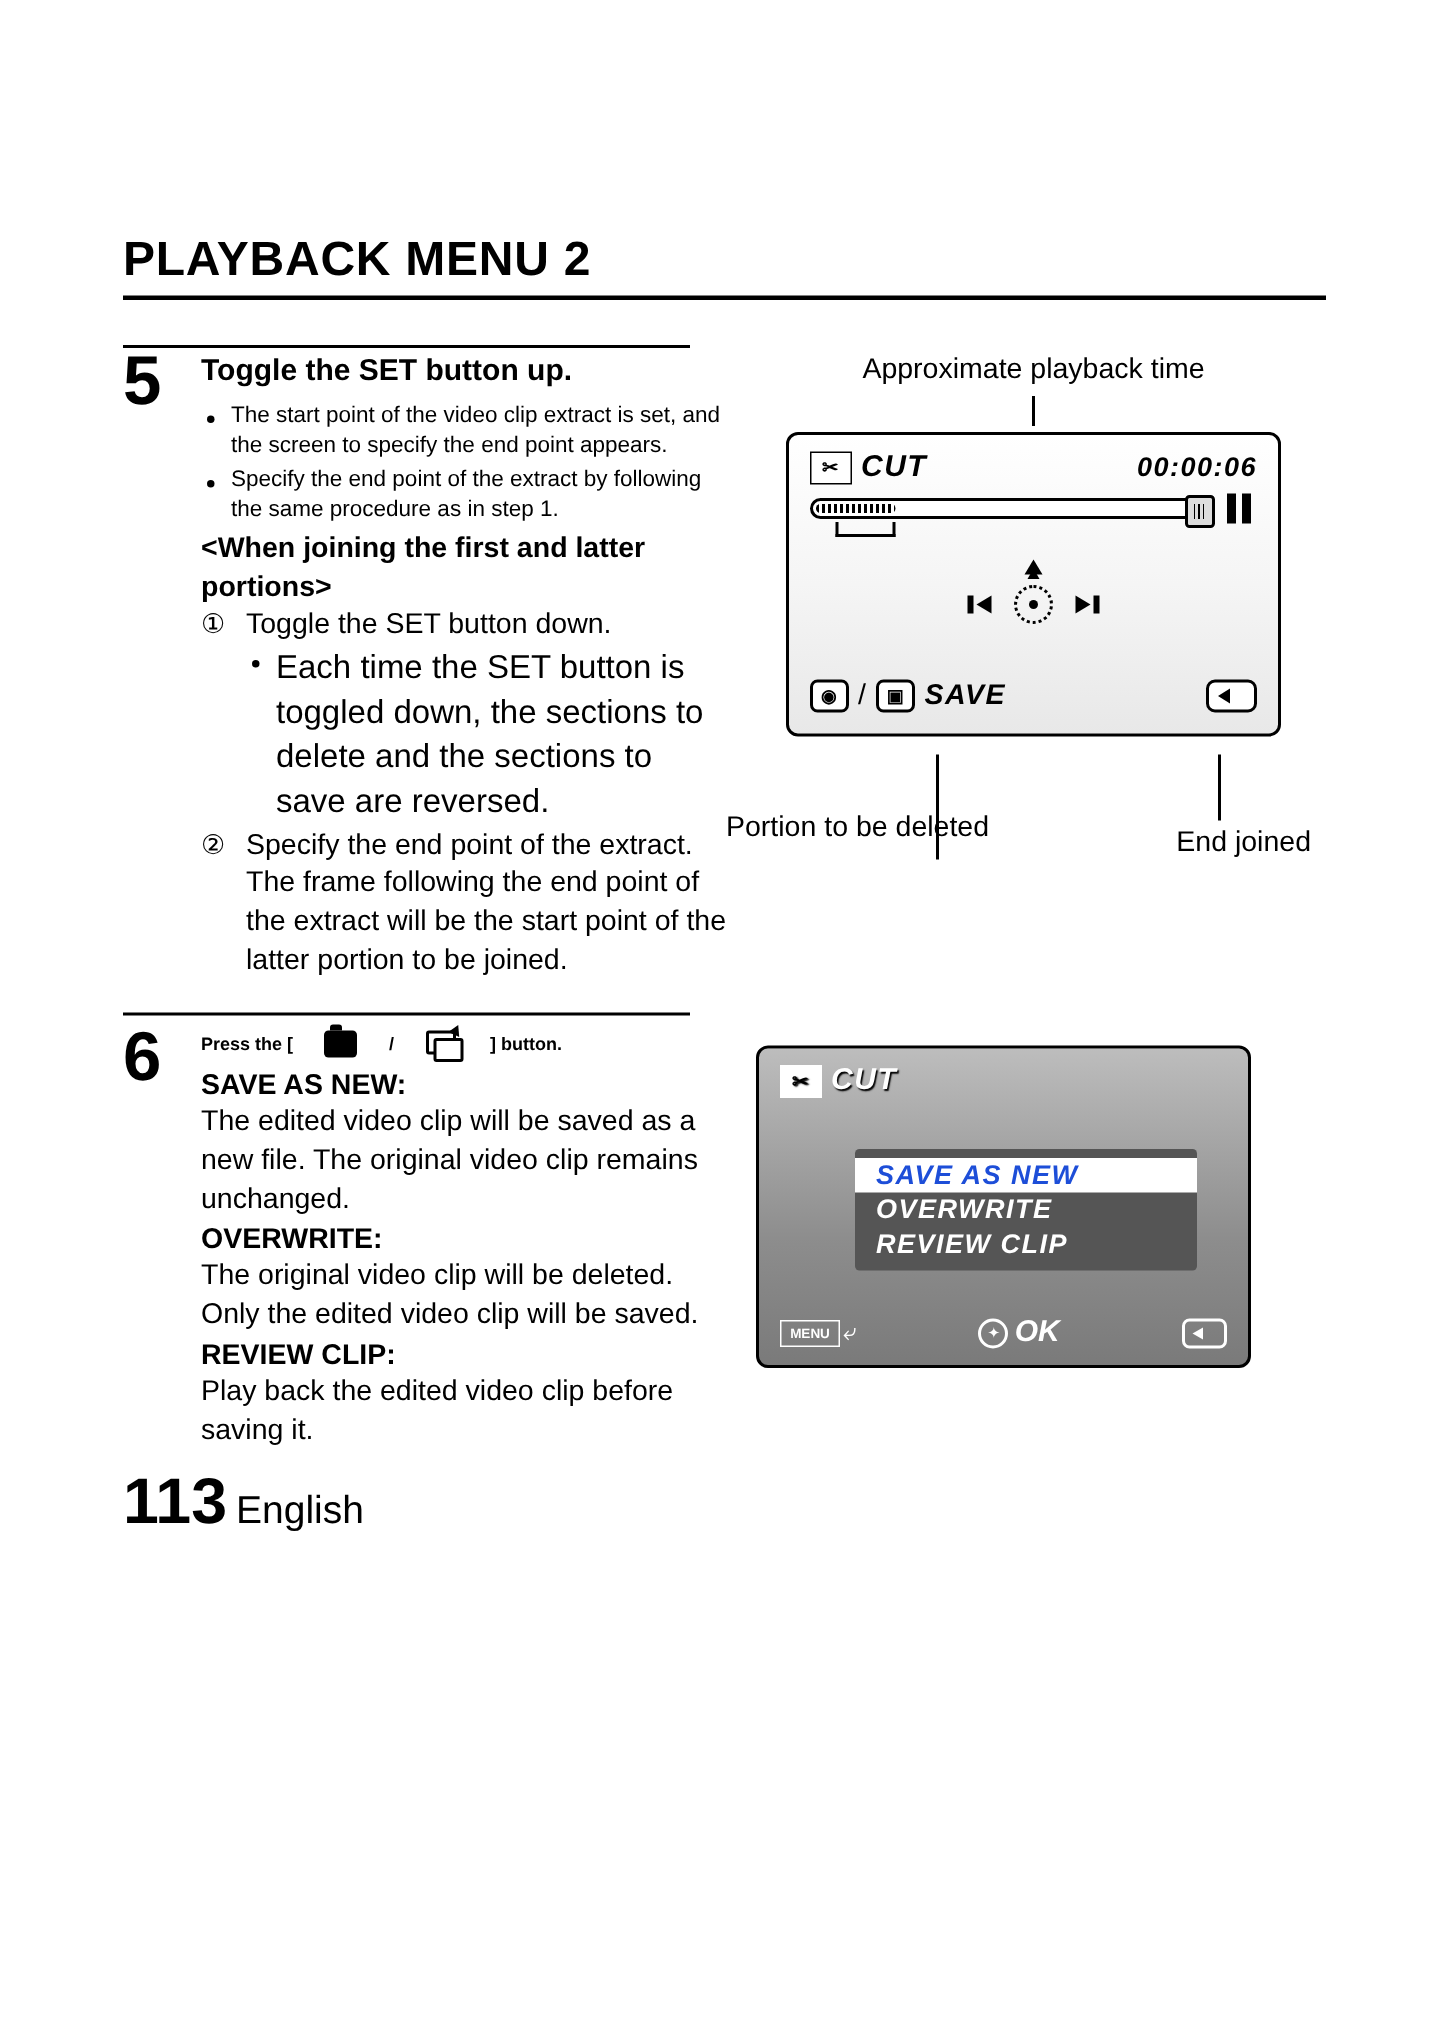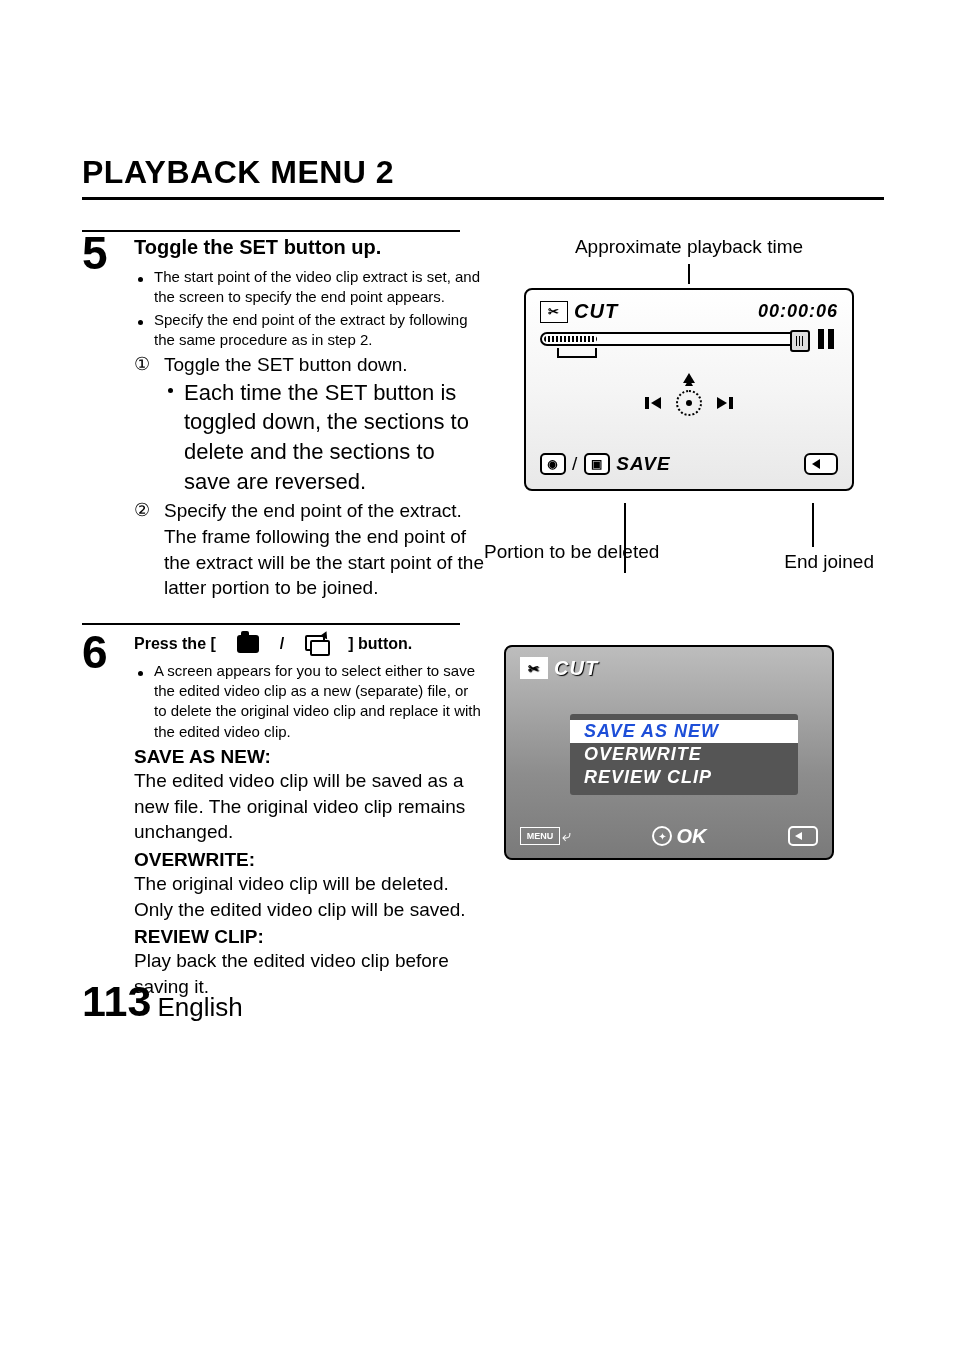--- a/index.html
+++ b/index.html
@@ -376,21 +376,21 @@
   .option-label {
     font-size: 19px;
     font-weight: bold;
     margin-top: 4px;
   }
   .option-desc {
     font-size: 19px;
     line-height: 1.35;
   }
   .press-title {
-    font-size: 16px;
+    font-size: 12px;
     font-weight: bold;
     display: flex;
     align-items: center;
     gap: 21px;
     margin-bottom: 8px;
   }
   .icon-cam {
     width: 22px; height: 18px;
     background: #000;
     border-radius: 3px;
@@ -540,22 +540,23 @@
 
   <hr class="hr-thin">
   <div class="step">
     <div class="step-num">5</div>
     <div class="step-body">
       <div class="step-head-row">
         <div class="step-text-col">
           <div class="step-title">Toggle the SET button up.</div>
           <ul class="bullet-list">
             <li>The start point of the video clip extract is set, and the screen to specify the end point appears.</li>
-            <li>Specify the end point of the extract by following the same procedure as in step 2.</li>
+            <li>Specify the end point of the extract by following the same procedure as in step 1.</li>
           </ul>
+          <div class="sub-head">&lt;When joining the first and latter portions&gt;</div>
           <ul class="circled-list">
             <li>
               <span class="circled-num">①</span>
               <span>Toggle the SET button down.</span>
               <ul class="inner-bullet">
                 <li>Each time the SET button is toggled down, the sections to delete and the sections to save are reversed.</li>
               </ul>
             </li>
             <li>
               <span class="circled-num">②</span>
@@ -626,23 +627,20 @@
         <div class="step-text-col">
           <div class="press-title">
             <span>Press the [</span>
             <span class="icon-cam"></span>
             <span>/</span>
             <span class="icon-stack">
                 <span class="arrow"></span>
               </span>
             <span>] button.</span>
           </div>
-          <ul class="bullet-list">
-            <li>A screen appears for you to select either to save the edited video clip as a new (separate) file, or to delete the original video clip and replace it with the edited video clip.</li>
-          </ul>
           <div class="option-label">SAVE AS NEW:</div>
           <div class="option-desc">The edited video clip will be saved as a new file. The original video clip remains unchanged.</div>
           <div class="option-label">OVERWRITE:</div>
           <div class="option-desc">The original video clip will be deleted. Only the edited video clip will be saved.</div>
           <div class="option-label">REVIEW CLIP:</div>
           <div class="option-desc">Play back the edited video clip before saving it.</div>
         </div>
 
         <div class="right-diagram-col">
           <div class="lcd2">

